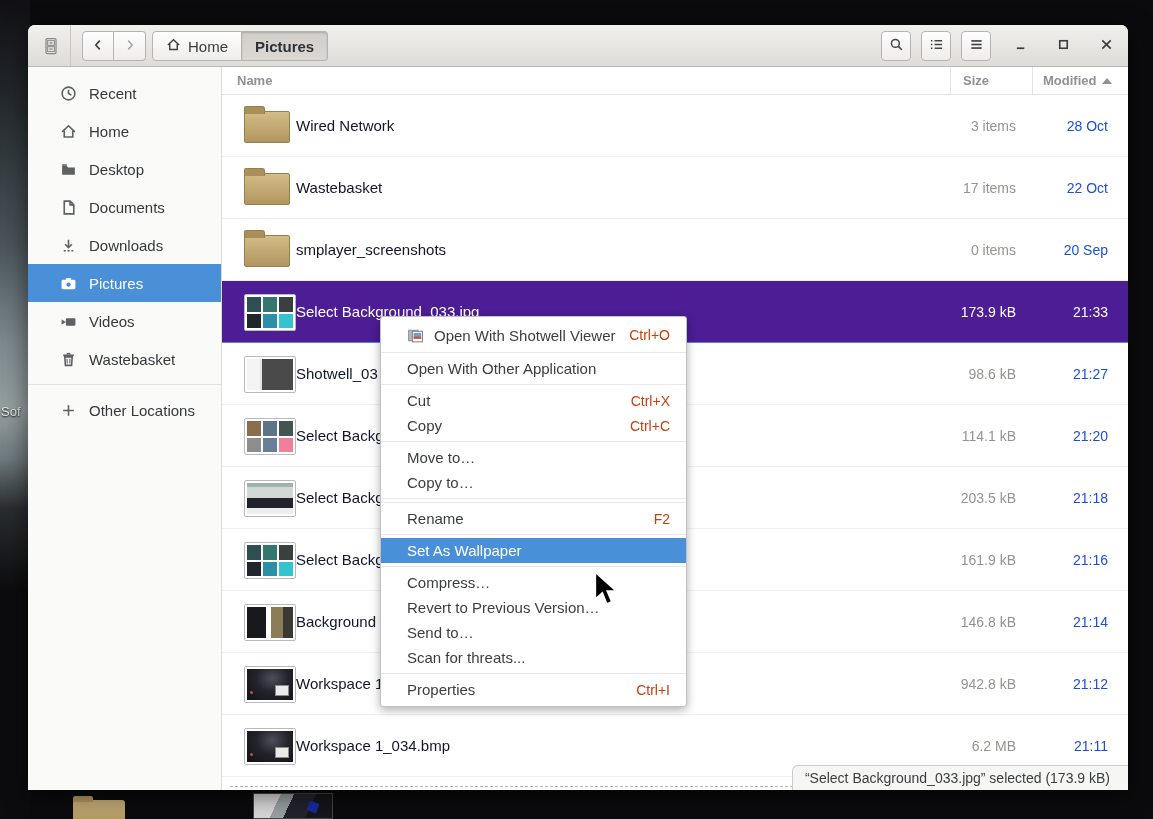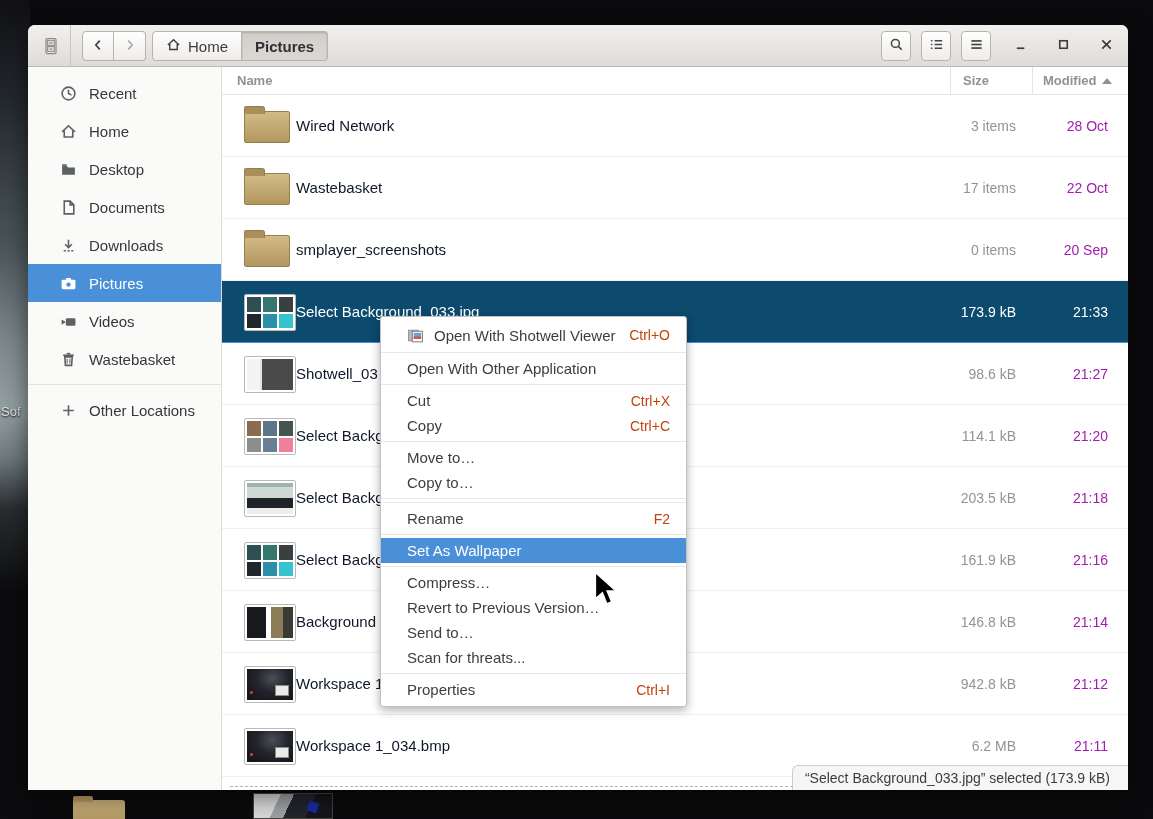--- a/index.html
+++ b/index.html
@@ -55,22 +55,22 @@
   .colheader .ch-name { position:absolute; left:15px; top:6px; }
   .colheader .ch-size { position:absolute; left:741px; top:6px; }
   .colheader .ch-mod { position:absolute; left:821px; top:6px; display:flex; align-items:center; gap:6px; }
   .sort-arrow { width:0; height:0; border-left:5px solid transparent; border-right:5px solid transparent; border-bottom:6px solid #8f928e; display:inline-block; }
   .ch-vline { position:absolute; top:0; width:1px; height:28px; background:#e6e4e1; }
 
   .rows { position:absolute; top:28px; left:0; right:0; bottom:0; }
   .file-row { position:relative; height:62px; display:flex; align-items:center; border-bottom:1px solid #f1f0ee; }
   .file-row .cell-name { position:absolute; left:74px; font-size:15px; color:#0f172a; white-space:nowrap; }
   .file-row .cell-size { position:absolute; left:614px; width:180px; text-align:right; font-size:14px; color:#92958f; }
-  .file-row .cell-mod  { position:absolute; left:716px; width:170px; text-align:right; font-size:14px; color:#a21caf; }
-  .file-row.selected { background:#0c4a6e; border-bottom-color:#4a90d9; }
+  .file-row .cell-mod  { position:absolute; left:716px; width:170px; text-align:right; font-size:14px; color:#1d4ed8; }
+  .file-row.selected { background:#4c1d95; border-bottom-color:#4a90d9; }
   .file-row.selected .cell-name, .file-row.selected .cell-size, .file-row.selected .cell-mod { color:#fff; }
 
   
   .icon-folder { position:absolute; left:22px; top:16px; width:46px; height:32px;
     background:linear-gradient(180deg,#d3bc85,#b29660); border:1px solid #94804f; border-radius:2px; }
   .icon-folder::before { content:""; position:absolute; left:-1px; top:-6px; width:19px; height:7px;
     background:#ab8f5a; border:1px solid #94804f; border-bottom:none; border-radius:2px 3px 0 0; }
   .thumb-frame { position:absolute; left:22px; top:13px; width:52px; height:37px; background:#fff;
     border:1px solid #b9b9b9; border-radius:2px; padding:2px; }
   .thumb-inner { width:100%; height:100%; position:relative; overflow:hidden; }

